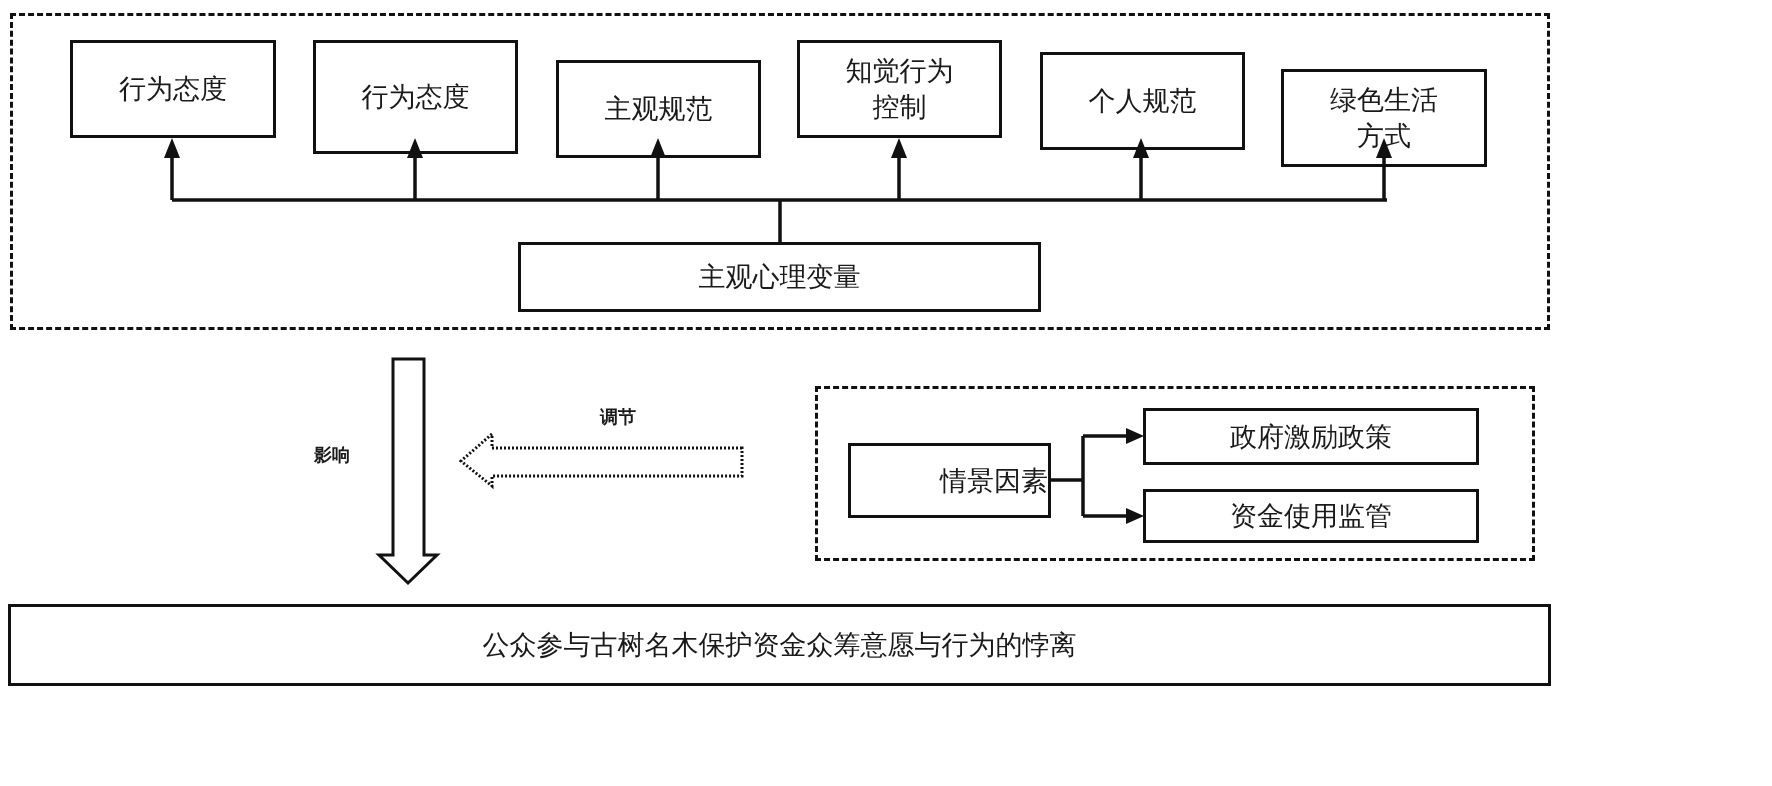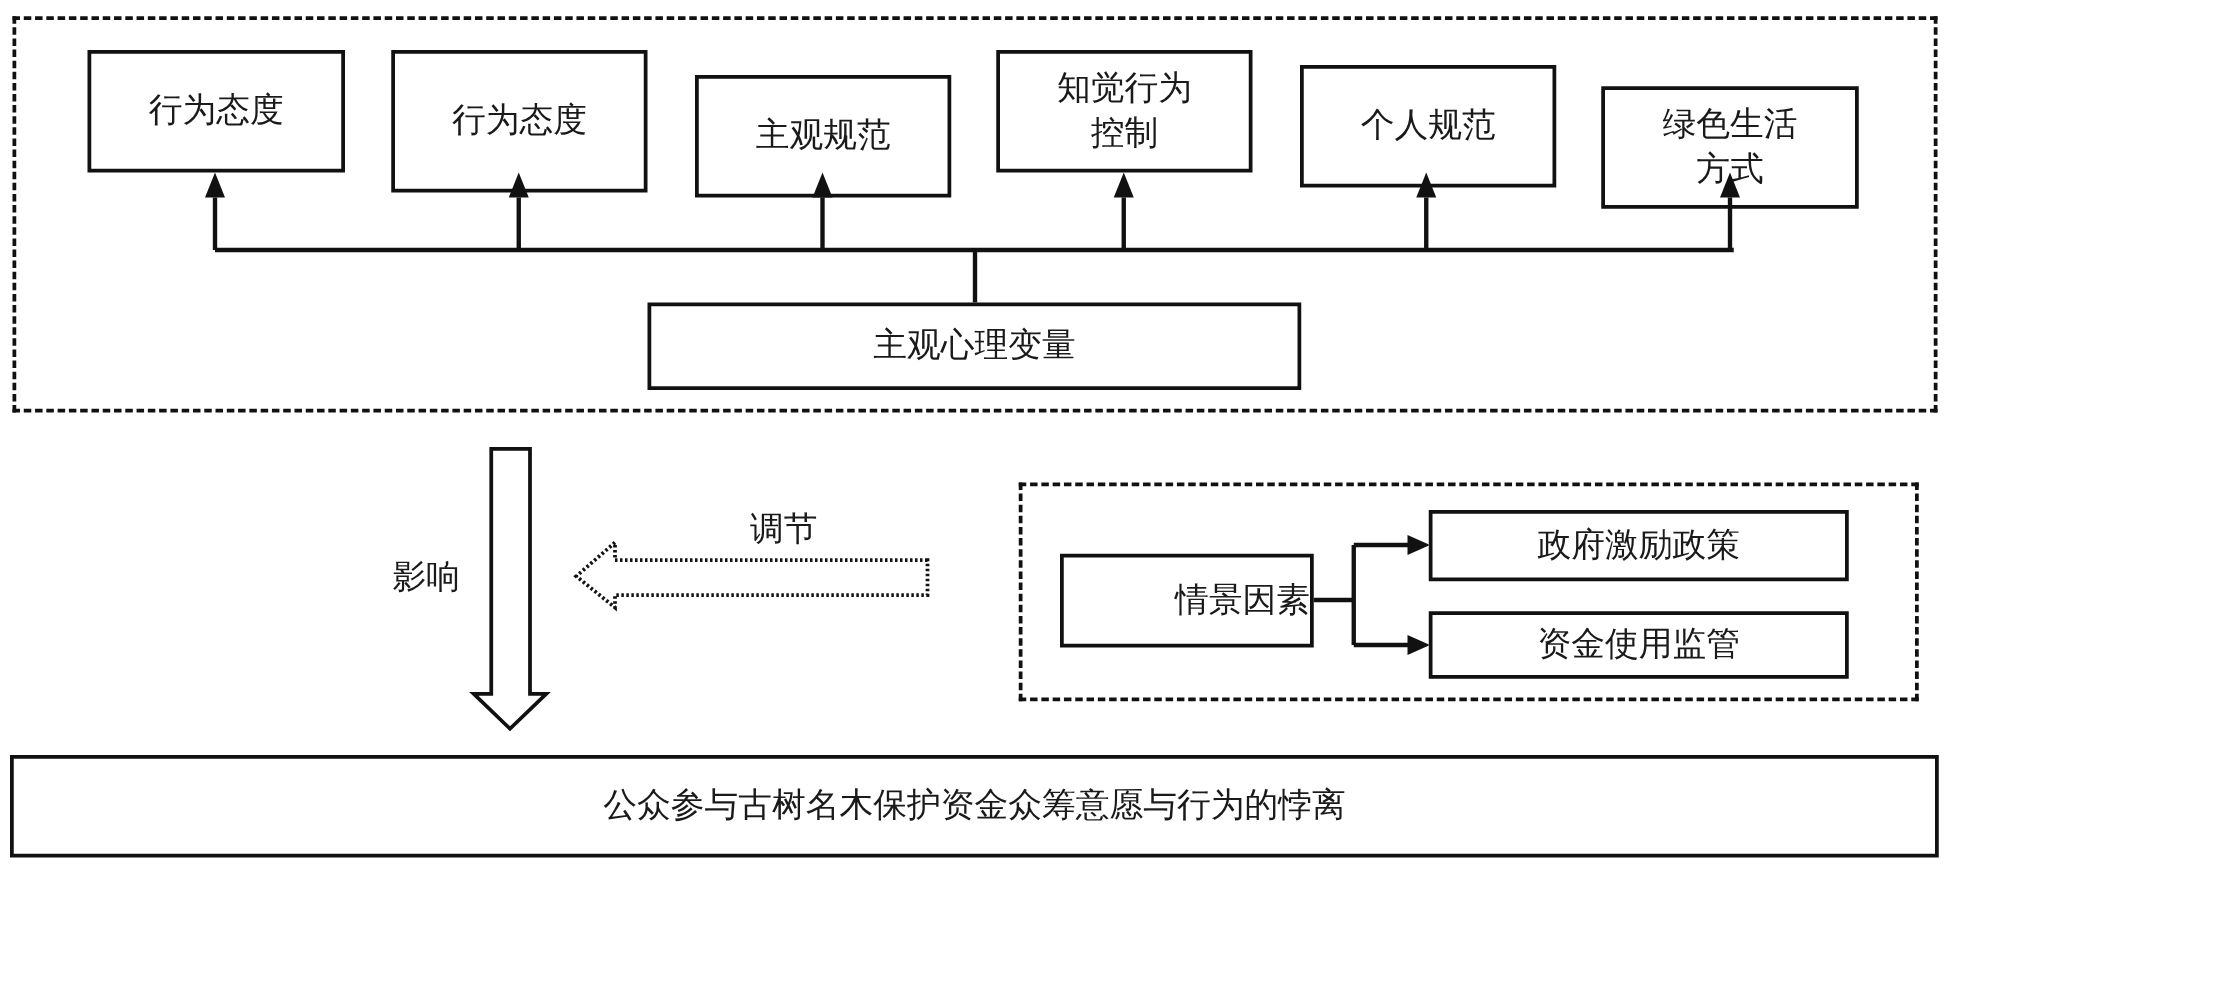--- a/index.html
+++ b/index.html
@@ -2,21 +2,21 @@
 <html><head>
 <meta charset="utf-8">
 <style>
   html, body { margin:0; padding:0; background:#ffffff; }
   body { width:1772px; height:786px; position:relative; overflow:hidden;
          font-family:"DejaVu Serif","Liberation Serif",serif; color:#1a1a1a; }
   .abs { position:absolute; box-sizing:border-box; }
   .dash-group { border:3px dashed #111; }
   .box { border:3.5px solid #111; background:#fff; display:flex; align-items:center;
          justify-content:center; text-align:center; font-size:27px; line-height:36px; }
-  .label { font-size:27px; }
+  .label { font-size:18px;font-weight:bold; }
   svg { position:absolute; left:0; top:0; }
 </style>
 </head>
 <body>
 
 <div class="abs dash-group" style="left:10px;top:13px;width:1540px;height:317px;"></div>
 
 <div class="abs box" style="left:70px;top:40px;width:206px;height:98px;">
   <span>行为态度</span>
   </div>

